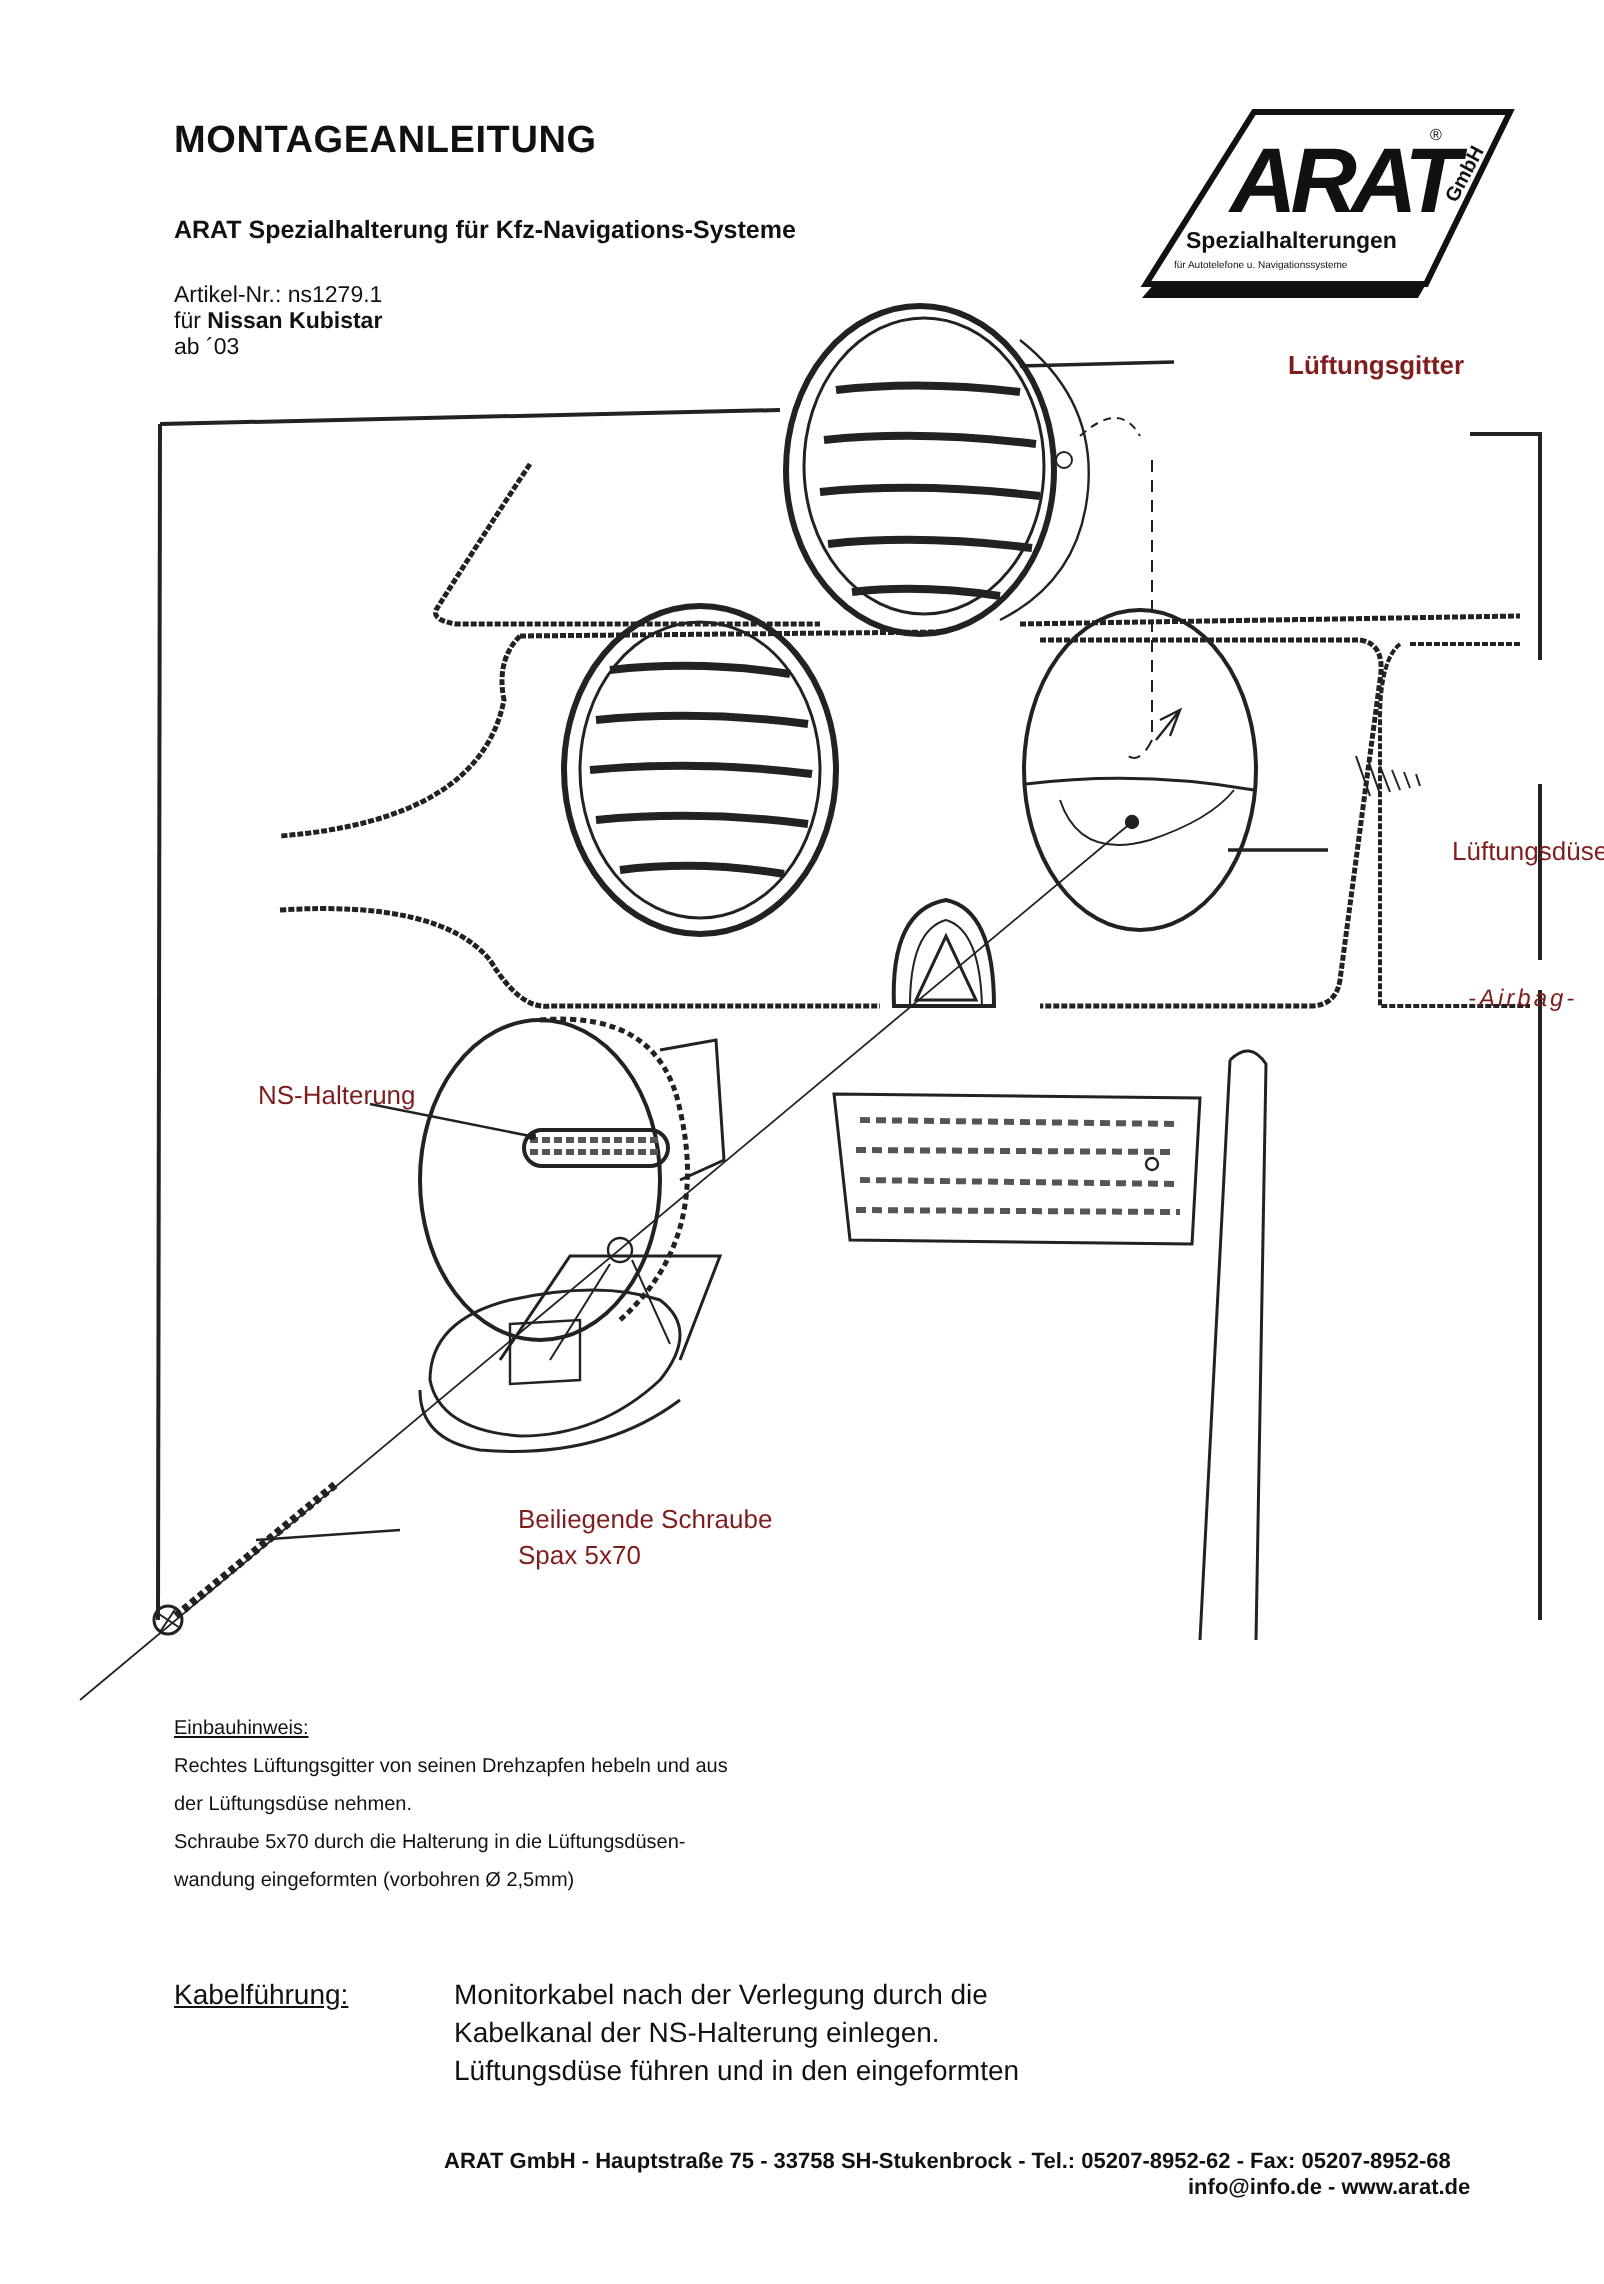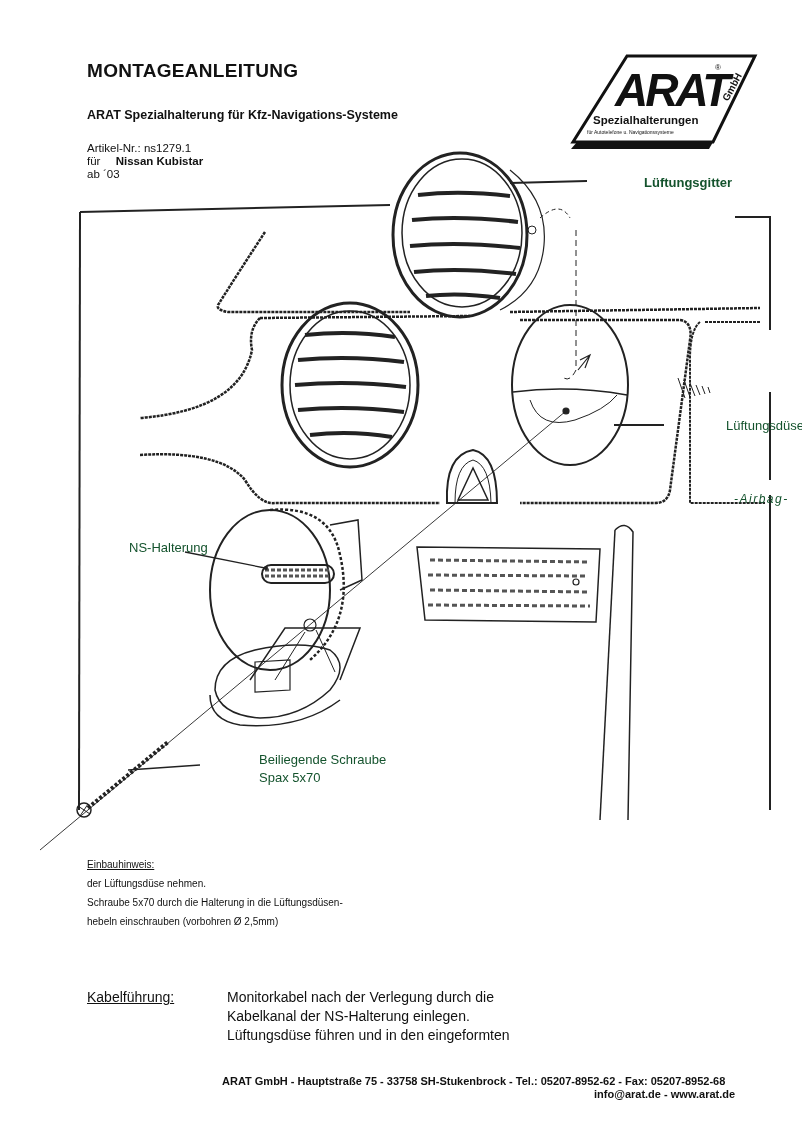--- a/index.html
+++ b/index.html
@@ -1,23 +1,23 @@
 <!DOCTYPE html>
 <html><head>
   <meta charset="utf-8">
   <style>
     html, body { margin: 0; padding: 0; background: #ffffff; }
     body { width: 802px; height: 1142px; position: relative; overflow: hidden; font-family: "Liberation Sans", sans-serif; color: #111; }
     .abs { position: absolute; }
     .title { left: 87px; top: 60px; font-size: 19px; font-weight: bold; letter-spacing: 0.3px; }
     .subtitle { left: 87px; top: 108px; font-size: 12.5px; font-weight: bold; }
     .meta { left: 87px; top: 142px; font-size: 11.5px; line-height: 13px; }
-    .meta b { font-weight: bold; margin-left: 12px; }
+    .meta b { font-weight: bold; }
     .logo { left: 565px; top: 50px; width: 195px; height: 100px; }
-    .label { font-size: 13px; color: #14532d; white-space: nowrap; padding-left: 48px; }
+    .label { font-size: 13px; color: #7f1d1d; white-space: nowrap; padding-left: 48px; }
     .label-bold { font-weight: bold; }
     .drawing { left: 0; top: 0; width: 802px; height: 1142px; }
     .section { left: 87px; font-size: 10px; line-height: 19px; }
     .heading-u { text-decoration: underline; }
     .cable { left: 87px; top: 988px; font-size: 14px; line-height: 19px; }
     .cable .k { position: absolute; left: 0; top: 0; text-decoration: underline; }
     .cable .v { position: absolute; left: 140px; top: 0; width: 360px; }
     .footer { font-size: 11px; font-weight: bold; white-space: nowrap; }
   </style>
 </head>
@@ -147,32 +147,33 @@
 
 <div class="abs label label-bold" style="left:596px; top:175px;">Lüftungsgitter</div>
 <div class="abs label" style="left:678px; top:418px;">Lüftungsdüse</div>
 <div class="abs label" style="left:686px; top:492px; font-style:italic; font-size:12px; letter-spacing:1.5px;">-Airbag-</div>
 <div class="abs label" style="left:81px; top:540px;">NS-Halterung</div>
 <div class="abs label" style="left:211px; top:752px;">Beiliegende Schraube</div>
 <div class="abs label" style="left:211px; top:770px;">Spax 5x70</div>
 
 <div class="abs section" style="top:855px;">
   <div class="heading-u">Einbauhinweis:</div>
+  <div>Rechtes Lüftungsgitter von seinen Drehzapfen hebeln und aus</div>
   <div>der Lüftungsdüse nehmen.</div>
   <div>Schraube 5x70 durch die Halterung in die Lüftungsdüsen-</div>
-  <div>hebeln einschrauben (vorbohren Ø 2,5mm)</div>
+  <div>wandung eingeformten (vorbohren Ø 2,5mm)</div>
 </div>
 
 <div class="abs cable">
   <div class="k">Kabelführung:</div>
   <div class="v">
     <div>Monitorkabel nach der Verlegung durch die</div>
     <div>Kabelkanal der NS-Halterung einlegen.</div>
     <div>Lüftungsdüse führen und in den eingeformten</div>
   </div>
 </div>
 
 <div class="abs footer" style="left:222px; top:1075px;">ARAT GmbH  -  Hauptstraße 75  -  33758 SH-Stukenbrock  -  Tel.: 05207-8952-62  -  Fax: 05207-8952-68</div>
 <div class="abs footer" style="left:594px; top:1088px;">
-  <span>info@arat.de</span>
+  <span>info@info.de</span>
   <span>-</span>
   <span>www.arat.de</span>
 </div>
 
 </body></html>

